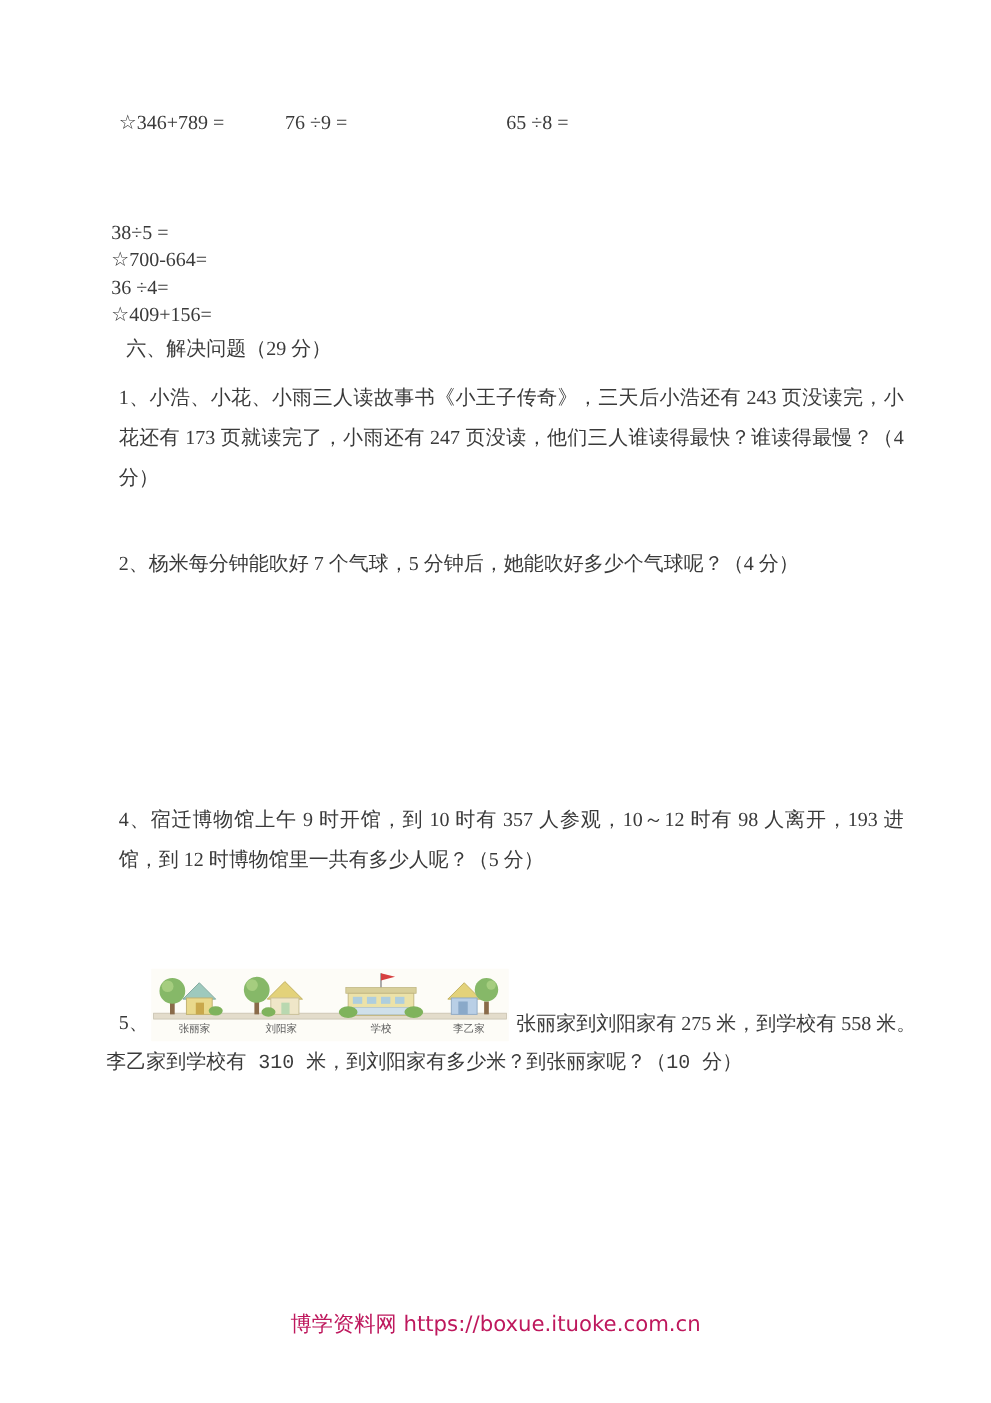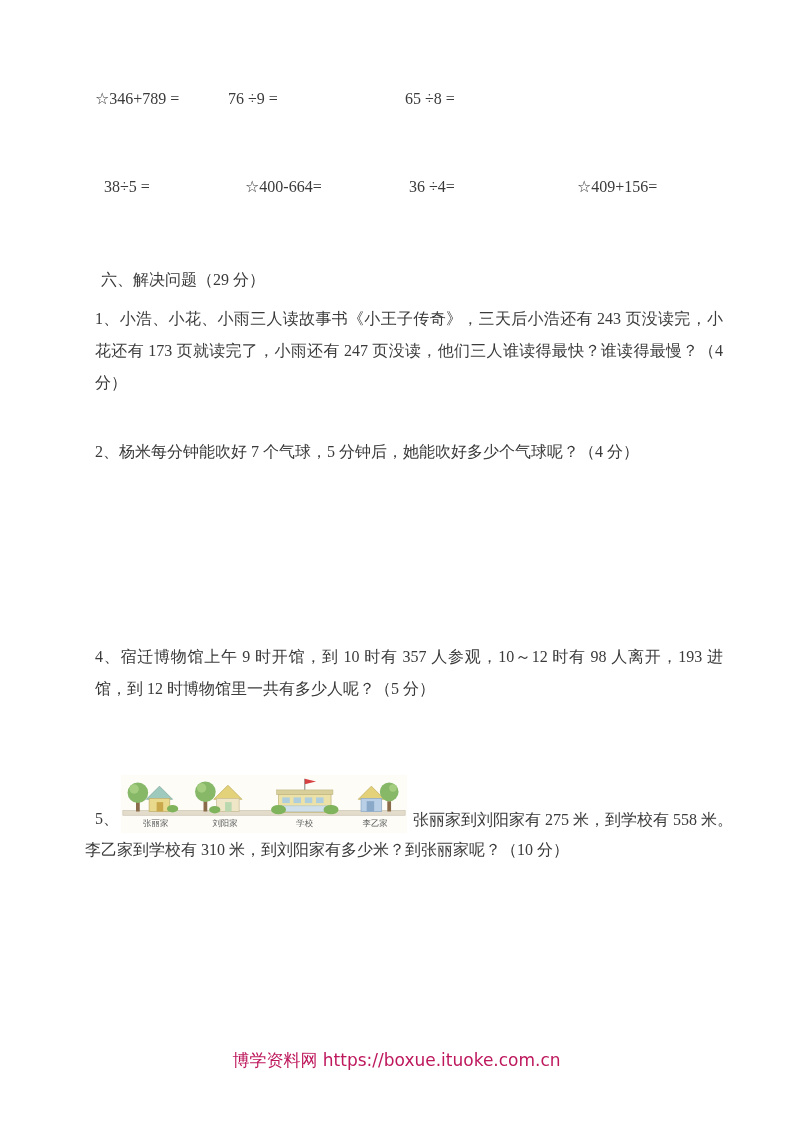--- a/index.html
+++ b/index.html
@@ -8,39 +8,39 @@
     width:793px; height:1122px;
     background:#ffffff;
     font-family:"Liberation Serif","DejaVu Sans",serif;
     color:#3a3a3a;
     font-size:16px;
     overflow:hidden;
     border-radius:11px;
   }
   .eq-row { position:absolute; display:flex; line-height:22px; white-space:nowrap; }
   .eq-row-1 { left:95px; top:88px; }
-  .eq-row-2 { left:104px; top:176px; }
+  .eq-row-2 { left:89px; top:176px;flex-direction:column; }
   .eq-row-1 .eq:nth-child(1){ width:133px; }
   .eq-row-1 .eq:nth-child(2){ width:177px; }
   .eq-row-1 .eq:nth-child(3){ width:173px; }
   .eq-row-2 .eq:nth-child(1){ width:141px; }
   .eq-row-2 .eq:nth-child(2){ width:164px; }
   .eq-row-2 .eq:nth-child(3){ width:168px; }
   .sec-header { position:absolute; left:101px; top:269px; line-height:22px; }
   .problem { position:absolute; left:95px; width:628px; line-height:32px; margin:0; text-align:justify; }
   .p1 { top:303px; }
   .p2 { top:436px; }
   .p3 { top:541px; }
   .p4 { top:641px; }
   .p5 { position:absolute; left:85px; top:775px; width:648px; }
   .p5-top { display:flex; align-items:flex-end; }
   .p5-num { line-height:20px; padding-bottom:4px; margin-left:10px; }
   .illu { display:block; margin-left:2px; background:#fdfcf7; }
   .p5-line1 { line-height:24px; padding-bottom:1px; margin-left:6px; white-space:nowrap; }
-  .p5-line2 { line-height:32px; margin-top:1px; }
+  .p5-line2 { line-height:32px; margin-top:1px;font-family:Liberation Mono, monospace; }
   .footer {
     position:absolute; left:0; right:0; top:1048px;
     text-align:center;
     font-family:"DejaVu Sans","Liberation Sans",sans-serif;
     font-size:17px; color:#be185d; line-height:24px;
   }
   .illu text {
     font-family:"Liberation Serif","DejaVu Sans",serif;
     font-size:9px; fill:#5c5c5c;
   }
@@ -51,21 +51,21 @@
 <div class="page">
 
   <div class="eq-row eq-row-1">
     <span class="eq">☆346+789 =</span>
     <span class="eq">76 ÷9 =</span>
     <span class="eq">65 ÷8 =</span>
   </div>
 
   <div class="eq-row eq-row-2">
     <span class="eq">38÷5 =</span>
-    <span class="eq">☆400-664=</span>
+    <span class="eq">☆700-664=</span>
     <span class="eq">36 ÷4=</span>
     <span class="eq">☆409+156=</span>
   </div>
 
   <div class="sec-header">六、解决问题（29 分）</div>
 
   <p class="problem p1">1、小浩、小花、小雨三人读故事书《小王子传奇》，三天后小浩还有 243 页没读完，小花还有 173 页就读完了，小雨还有 247 页没读，他们三人谁读得最快？谁读得最慢？（4 分）</p>
   <p class="problem p2">2、杨米每分钟能吹好 7 个气球，5 分钟后，她能吹好多少个气球呢？（4 分）</p>
   <p class="problem p4">4、宿迁博物馆上午 9 时开馆，到 10 时有 357 人参观，10～12 时有 98 人离开，193 进馆，到 12 时博物馆里一共有多少人呢？（5 分）</p>
 

